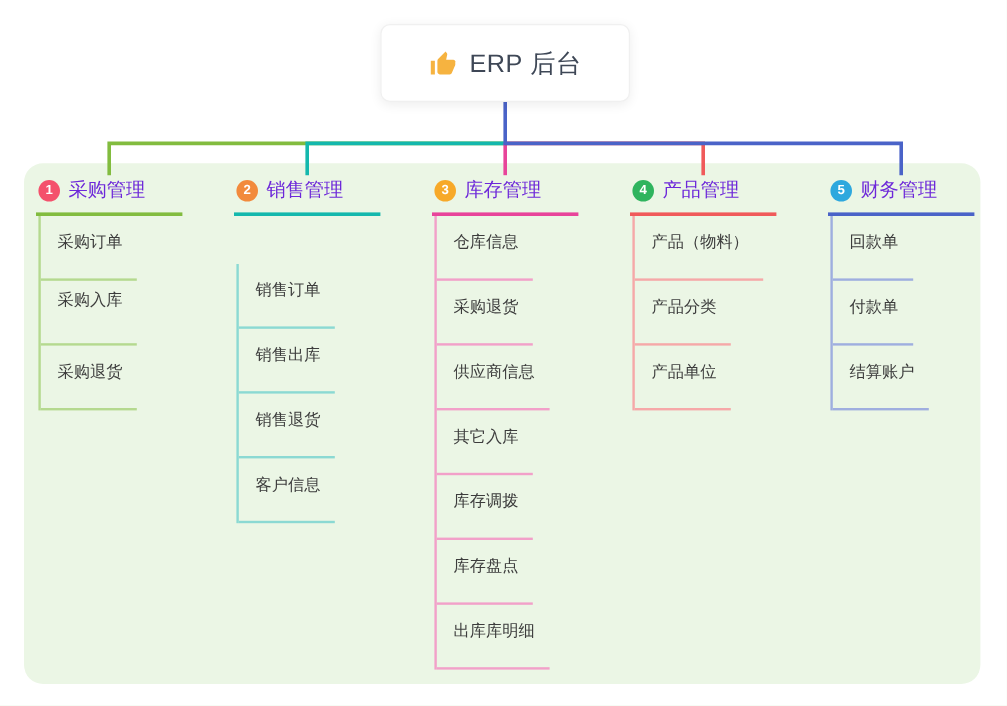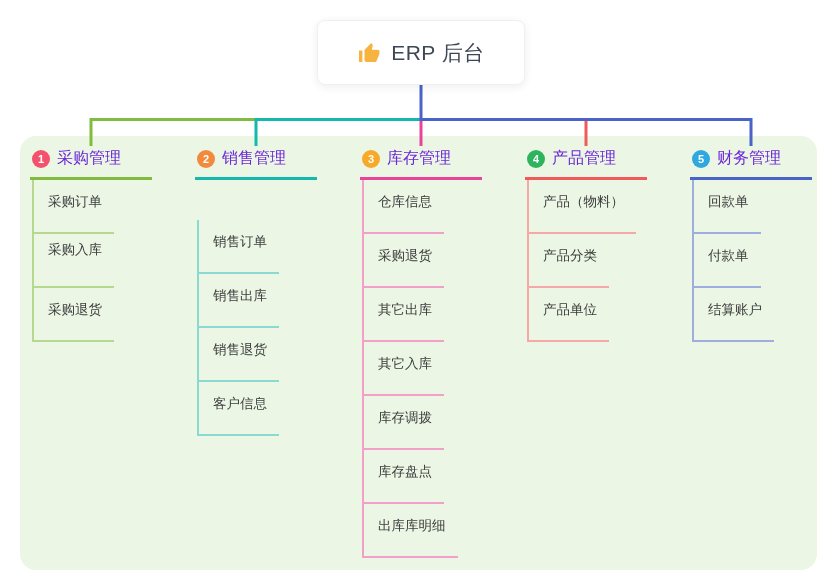--- a/index.html
+++ b/index.html
@@ -111,21 +111,21 @@
         <span class="branch-label">库存管理</span>
       </div>
       <ul class="children" style="border-left: 2px solid rgb(242, 160, 201);">
         <li class="child" style="border-bottom: 2px solid rgb(242, 160, 201);">
           <span>仓库信息</span>
         </li>
         <li class="child" style="border-bottom: 2px solid rgb(242, 160, 201);">
           <span>采购退货</span>
         </li>
         <li class="child" style="border-bottom: 2px solid rgb(242, 160, 201);">
-          <span>其它出库</span>
+          <span>供应商信息</span>
         </li>
         <li class="child" style="border-bottom: 2px solid rgb(242, 160, 201);">
           <span>其它入库</span>
         </li>
         <li class="child" style="border-bottom: 2px solid rgb(242, 160, 201);">
           <span>库存调拨</span>
         </li>
         <li class="child" style="border-bottom: 2px solid rgb(242, 160, 201);">
           <span>库存盘点</span>
         </li>

